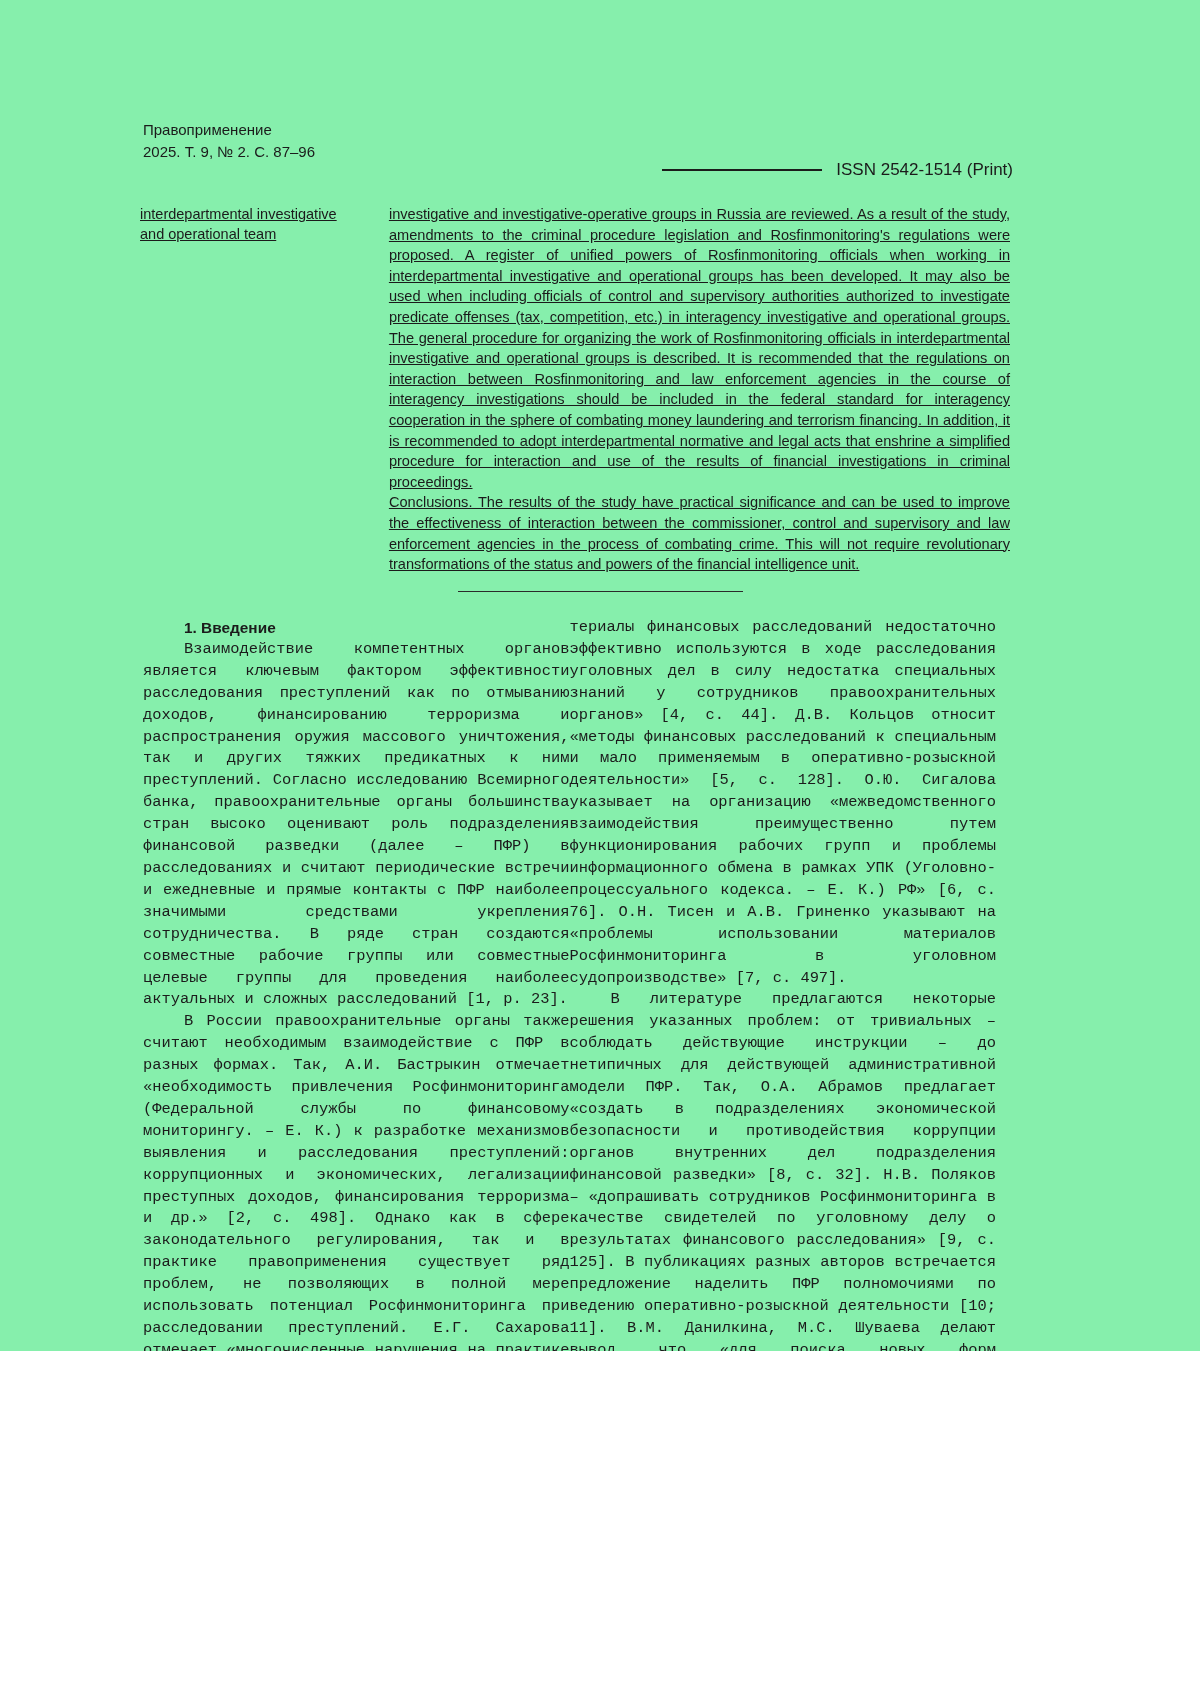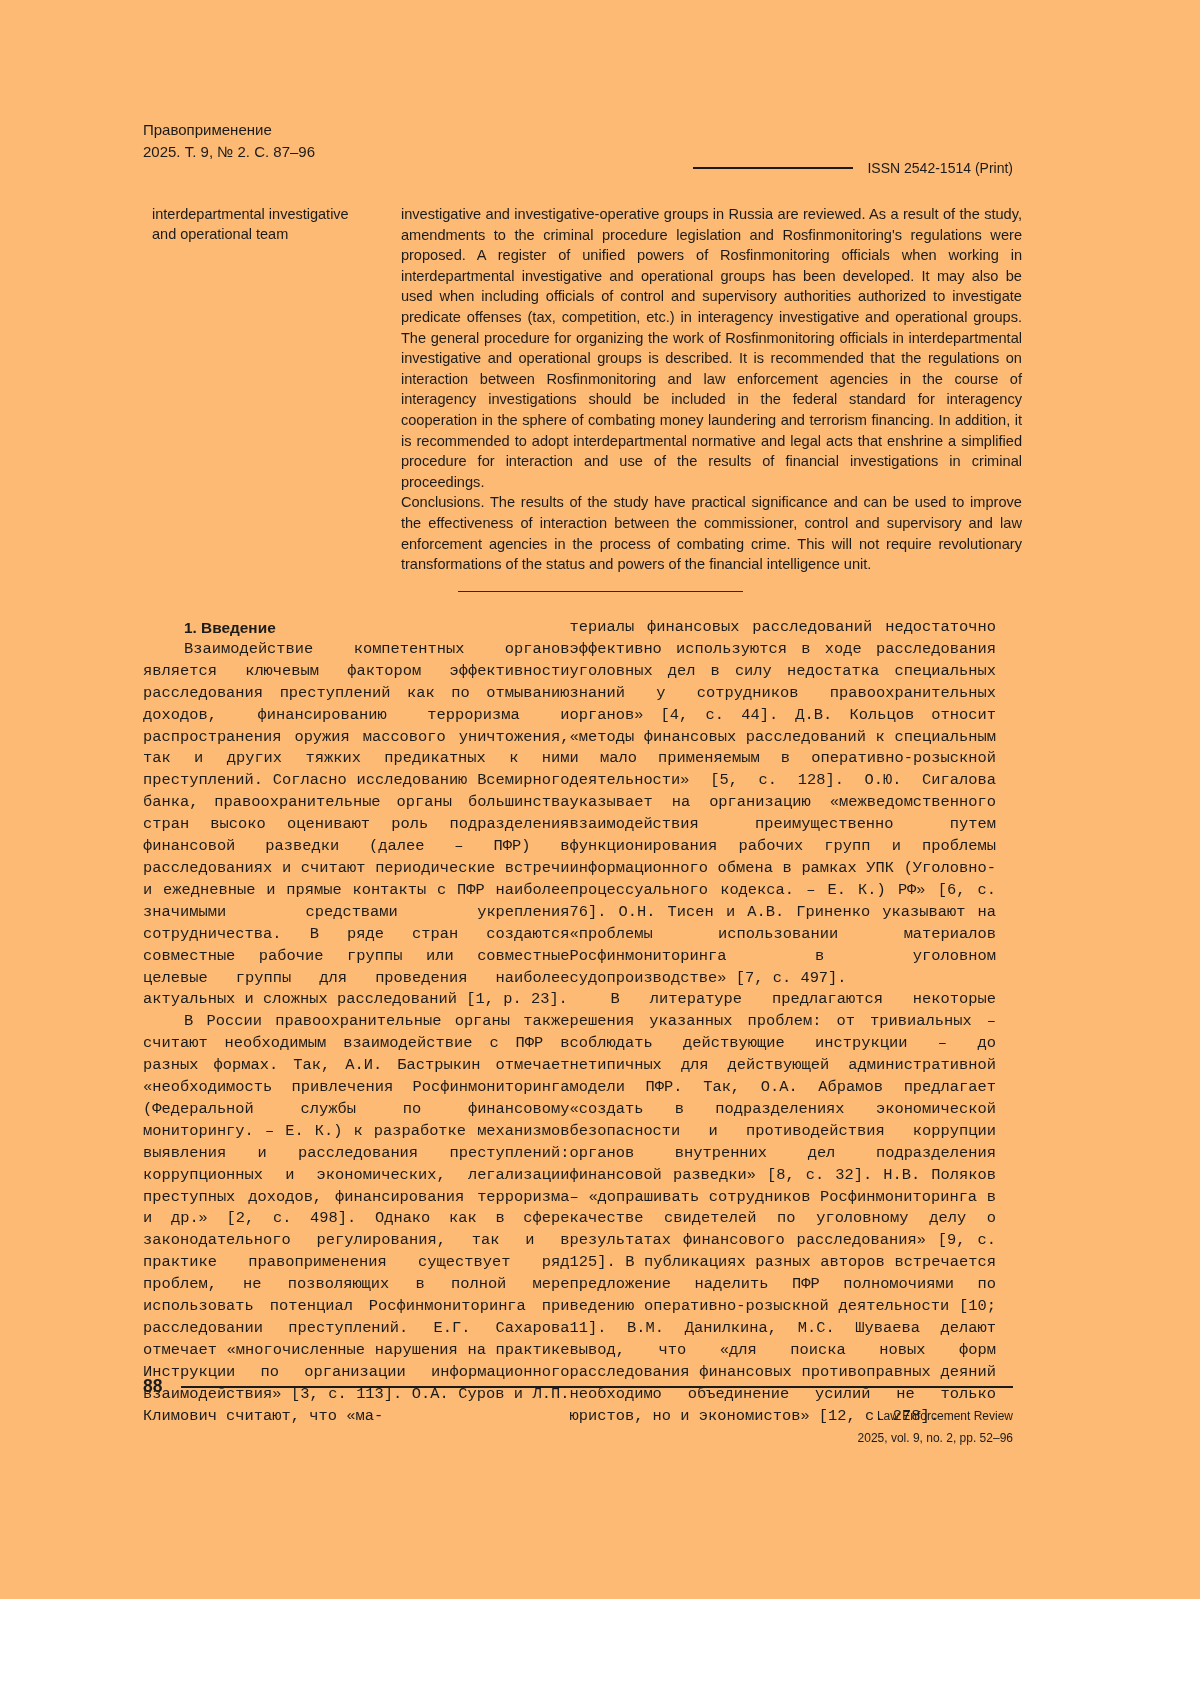--- a/index.html
+++ b/index.html
@@ -1,41 +1,42 @@
 <!DOCTYPE html>
 <html><head>
 <meta charset="utf-8">
 <style>
   * { margin:0; padding:0; box-sizing:border-box; }
   html,body { background:#ffffff; }
   .page {
     position:relative;
     width:1200px;
-    height:1599px;
-    background:#fdba74;
+    height:1351px;
+    background:#86efac;
     font-family:"Liberation Sans", sans-serif;
     color:#1b1b1b;
     overflow:hidden;
     margin:0 auto;
   }
   
   .header-left {
     position:absolute; left:143px; top:119px;
     font-size:15px; line-height:22px;
   }
   .issn-row {
     position:absolute; left:143px; top:160px; width:870px;
     display:flex; align-items:center; justify-content:flex-end; gap:14px;
-    font-size:14px;
+    font-size:17px;
   }
   .issn-rule { width:160px; height:2px; background:#1b1b1b; }
   
   .abstract {
-    position:absolute; left:152px; top:204px; width:870px;
+    position:absolute; left:140px; top:204px; width:870px;
     display:flex;
+    text-decoration:underline;
   }
   .abstract .keywords {
     width:220px; margin-right:20px;
     font-size:14.5px; line-height:20px;
   }
   .abstract .abs-text {
     width:630px;
     font-size:14.6px; line-height:20.6px;
     text-align:justify;
     margin-left:12px;

